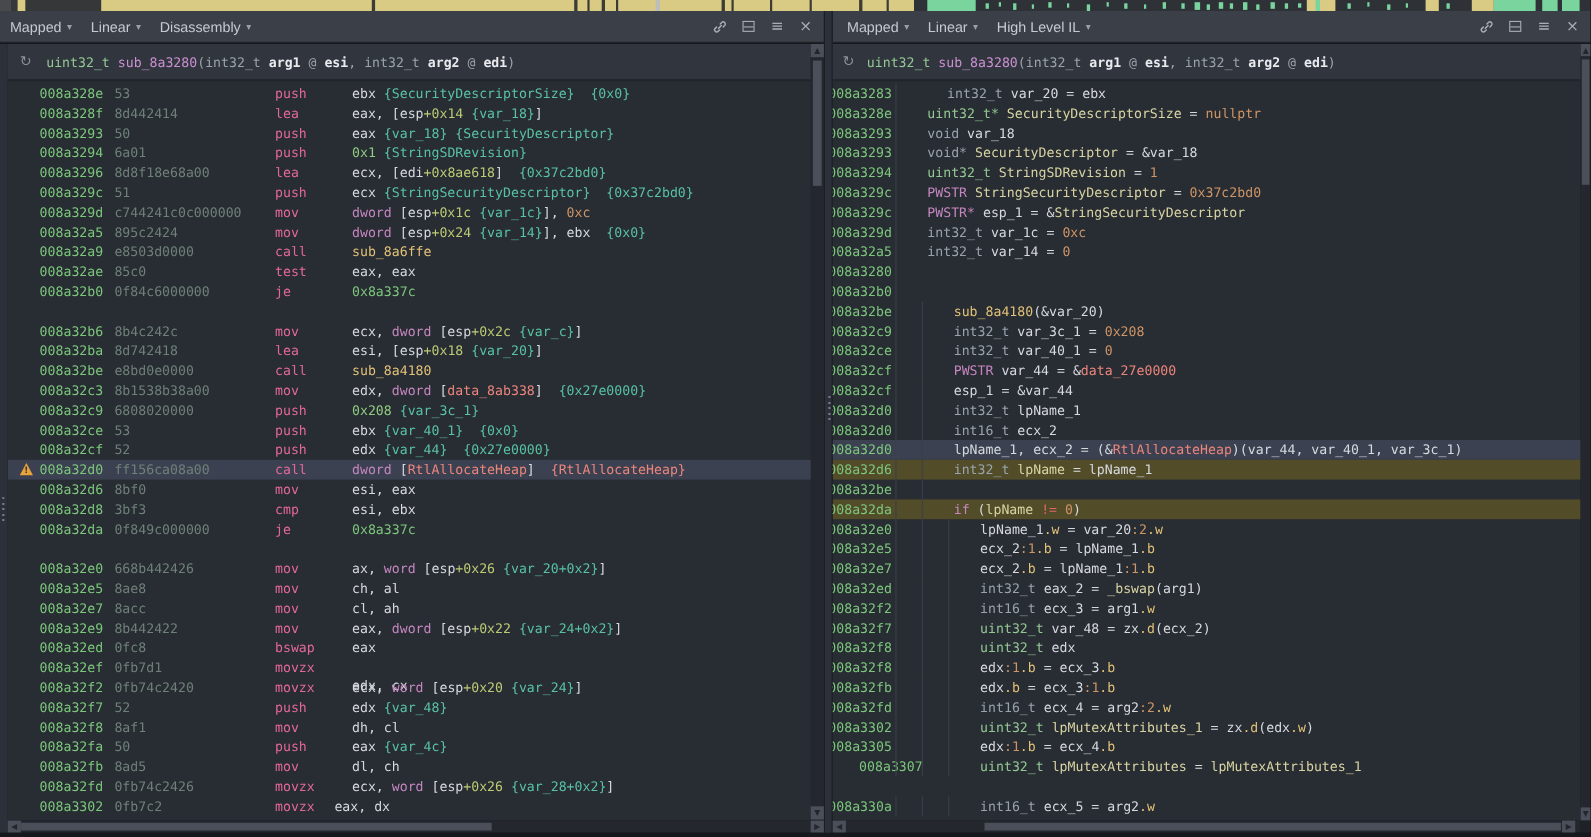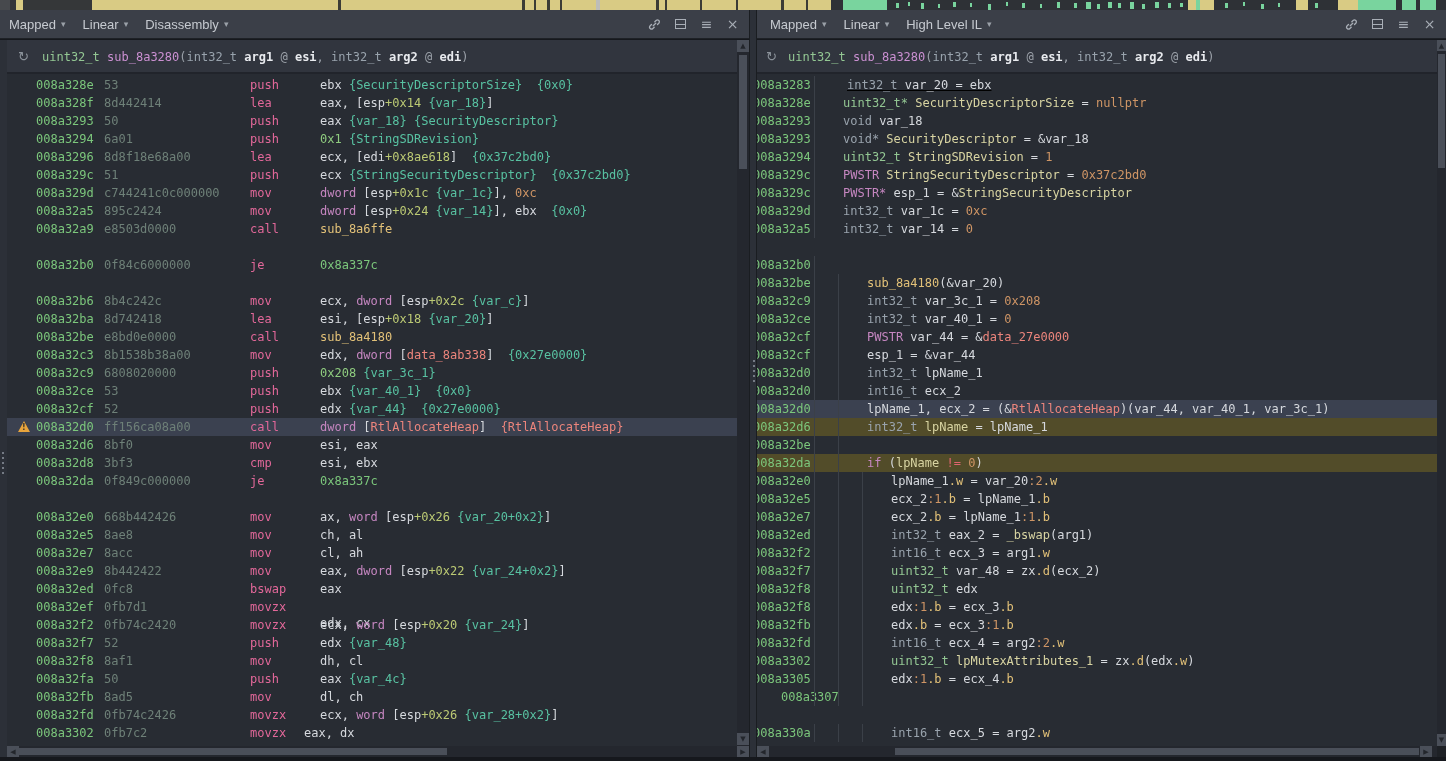--- a/index.html
+++ b/index.html
@@ -255,20 +255,26 @@
         <span class="pos tk-b" style="left: 97px;">895c2424</span>
         <span class="pos tk-m" style="left: 243px;">mov</span>
         <span class="pos" style="left: 313px;"><span class="tk-d">dword</span><span class="tk-r"> [esp</span><span class="tk-y">+0x24</span><span class="tk-r"> </span><span class="tk-t">{var_14}</span><span class="tk-r">], ebx  </span><span class="tk-t">{0x0}</span></span>
       </div>
       <div class="crow" style="top: 144px;">
         <span class="pos tk-a" style="left: 29px;">008a32a9</span>
         <span class="pos tk-b" style="left: 97px;">e8503d0000</span>
         <span class="pos tk-m" style="left: 243px;">call</span>
         <span class="pos" style="left: 313px;"><span class="tk-c">sub_8a6ffe</span></span>
       </div>
+      <div class="crow" style="top: 162px;">
+        <span class="pos tk-a" style="left: 29px;">008a32ae</span>
+        <span class="pos tk-b" style="left: 97px;">85c0</span>
+        <span class="pos tk-m" style="left: 243px;">test</span>
+        <span class="pos" style="left: 313px;"><span class="tk-r">eax, eax</span></span>
+      </div>
       <div class="crow" style="top: 180px;">
         <span class="pos tk-a" style="left: 29px;">008a32b0</span>
         <span class="pos tk-b" style="left: 97px;">0f84c6000000</span>
         <span class="pos tk-m" style="left: 243px;">je</span>
         <span class="pos" style="left: 313px;"><span class="tk-a">0x8a337c</span></span>
       </div>
       <div class="crow" style="top: 198px;"></div>
       <div class="crow" style="top: 216px;">
         <span class="pos tk-a" style="left: 29px;">008a32b6</span>
         <span class="pos tk-b" style="left: 97px;">8b4c242c</span>
@@ -413,21 +419,21 @@
         <span class="pos tk-a" style="left: 29px;">008a3302</span>
         <span class="pos tk-b" style="left: 97px;">0fb7c2</span>
         <span class="pos tk-m" style="left: 243px;">movzx</span>
         <span class="pos" style="left: 297px;"><span class="tk-r">eax, dx</span></span>
       </div>
     </div>
   <div class="codearea" id="code-right" style="left:757px;width:680px;">
       <div class="crow" style="top: 0px;">
         <span class="pos tk-a" style="left: -4px;">008a3283</span>
         <div class="guide" style="left: 57px;"></div>
-        <span class="pos" style="left: 90px; text-decoration: underline;"><span class="tk-g">int32_t</span><span class="tk-r"> var_20 = ebx</span></span>
+        <span class="pos" style="left: 104px;"><span class="tk-g">int32_t</span><span class="tk-r"> var_20 = ebx</span></span>
       </div>
       <div class="crow" style="top: 18px;">
         <span class="pos tk-a" style="left: -4px;">008a328e</span>
         <div class="guide" style="left: 57px;"></div>
         <span class="pos" style="left: 86px;"><span class="tk-G">uint32_t*</span><span class="tk-r"> </span><span class="tk-v">SecurityDescriptorSize</span><span class="tk-r"> = </span><span class="tk-o">nullptr</span></span>
       </div>
       <div class="crow" style="top: 36px;">
         <span class="pos tk-a" style="left: -4px;">008a3293</span>
         <div class="guide" style="left: 57px;"></div>
         <span class="pos" style="left: 86px;"><span class="tk-g">void</span><span class="tk-r"> var_18</span></span>
@@ -455,20 +461,25 @@
       <div class="crow" style="top: 126px;">
         <span class="pos tk-a" style="left: -4px;">008a329d</span>
         <div class="guide" style="left: 57px;"></div>
         <span class="pos" style="left: 86px;"><span class="tk-g">int32_t</span><span class="tk-r"> var_1c = </span><span class="tk-o">0xc</span></span>
       </div>
       <div class="crow" style="top: 144px;">
         <span class="pos tk-a" style="left: -4px;">008a32a5</span>
         <div class="guide" style="left: 57px;"></div>
         <span class="pos" style="left: 86px;"><span class="tk-g">int32_t</span><span class="tk-r"> var_14 = </span><span class="tk-o">0</span></span>
       </div>
+      <div class="crow" style="top: 162px;">
+        <span class="pos tk-a" style="left: -4px;">008a3280</span>
+        <div class="guide" style="left: 57px;"></div>
+        <span class="pos" style="left: 86px;"></span>
+      </div>
       <div class="crow" style="top: 180px;">
         <span class="pos tk-a" style="left: -4px;">008a32b0</span>
         <div class="guide" style="left: 57px;"></div>
       </div>
       <div class="crow" style="top: 198px;">
         <span class="pos tk-a" style="left: -4px;">008a32be</span>
         <div class="guide" style="left: 57px;"></div>
         <div class="guide" style="left: 81px;"></div>
         <span class="pos" style="left: 110px;"><span class="tk-c">sub_8a4180</span><span class="tk-r">(&amp;var_20)</span></span>
       </div>
@@ -614,20 +625,21 @@
         <div class="guide" style="left: 57px;"></div>
         <div class="guide" style="left: 81px;"></div>
         <div class="guide" style="left: 105px;"></div>
         <span class="pos" style="left: 134px;"><span class="tk-r">edx</span><span class="tk-o">:1</span><span class="tk-f">.b</span><span class="tk-r"> = ecx_4</span><span class="tk-f">.b</span></span>
       </div>
       <div class="crow" style="top: 612px;">
         <span class="pos tk-a" style="left: -4px; margin-left: 28px;">008a3307</span>
         <div class="guide" style="left: 57px;"></div>
         <div class="guide" style="left: 81px;"></div>
         <div class="guide" style="left: 105px;"></div>
+        <span class="pos" style="left: 134px;"><span class="tk-G">uint32_t</span><span class="tk-r"> </span><span class="tk-v">lpMutexAttributes</span><span class="tk-r"> = </span><span class="tk-v">lpMutexAttributes_1</span></span>
       </div>
       <div class="crow" style="top: 648px;">
         <span class="pos tk-a" style="left: -4px;">008a330a</span>
         <div class="guide" style="left: 57px;"></div>
         <div class="guide" style="left: 81px;"></div>
         <div class="guide" style="left: 105px;"></div>
         <span class="pos" style="left: 134px;"><span class="tk-g">int16_t</span><span class="tk-r"> ecx_5 = arg2</span><span class="tk-f">.w</span></span>
       </div>
     </div>
 

